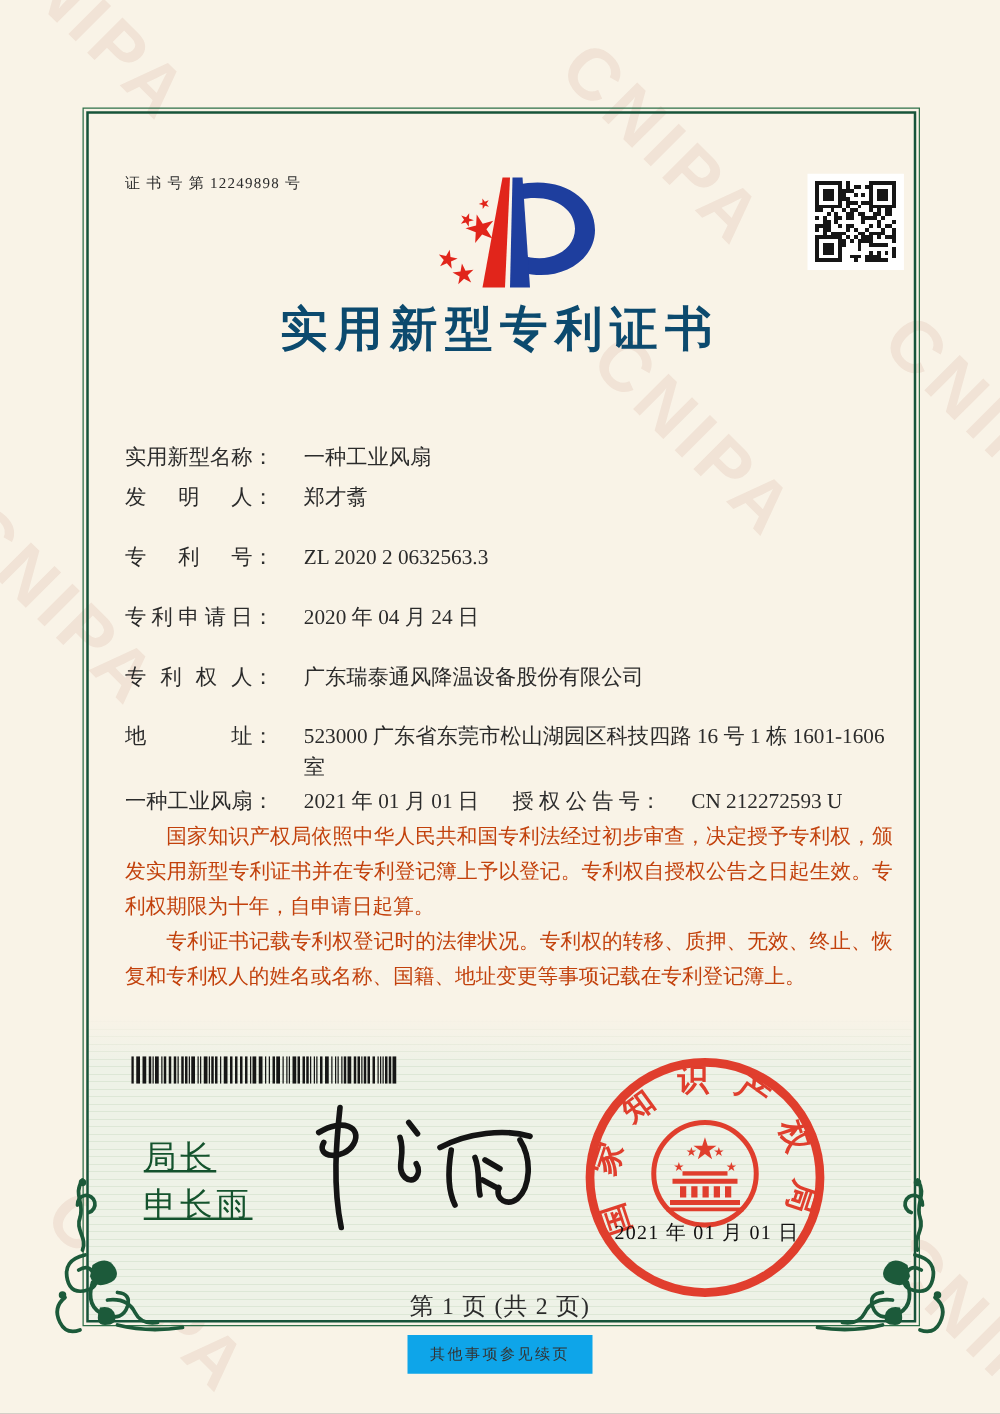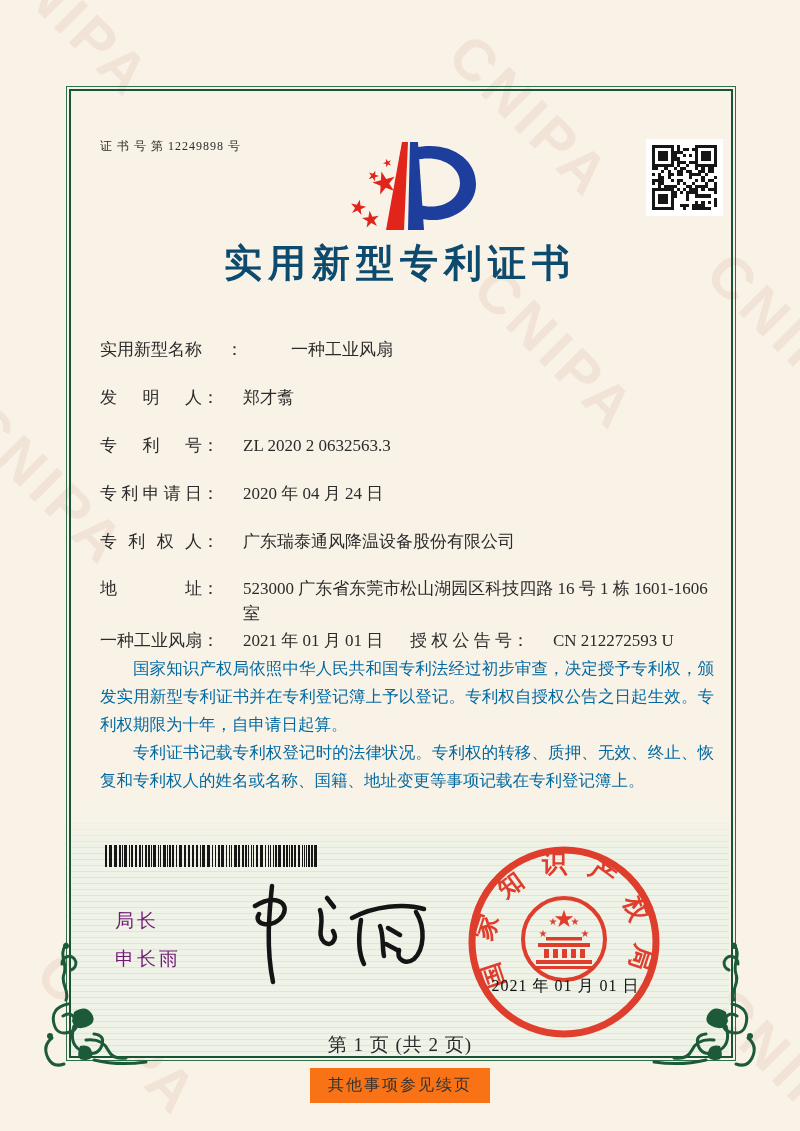--- a/index.html
+++ b/index.html
@@ -39,35 +39,35 @@
   .title {
     position:absolute; left:0; top:238px; width:100%; z-index:3;
     text-align:center; font-size:38px; font-weight:bold; letter-spacing:6px; color:#0c4a6e;
   }
   .fields { position:absolute; left:100px; top:0; width:620px; z-index:3; font-size:17px; }
   .frow { position:absolute; display:flex; align-items:flex-start; width:620px; line-height:25px; }
   .f-label { display:inline-block; width:102px; text-align:justify; text-align-last:justify; flex:0 0 102px; }
   .f-value { margin-left:24px; }
   .addr .f-value { width:515px; word-break:break-all; }
   .grant-no-group { position:absolute; left:310px; top:0; display:flex; }
-  .paras { position:absolute; left:100px; top:655px; width:614px; z-index:3; font-size:16.5px; line-height:28px; text-align:justify; color:#0369a1; }
+  .paras { position:absolute; left:100px; top:655px; width:614px; z-index:3; font-size:16.5px; line-height:28px; text-align:justify; color:#c2410c; }
   .paras p { text-indent:2em; }
   .barcode { position:absolute; left:105px; top:845px; width:215px; height:22px; z-index:3; }
-  .signer { position:absolute; left:115px; z-index:3; font-family:"Liberation Sans","DejaVu Sans",sans-serif; font-size:19px; letter-spacing:3px; color:#701a75; }
+  .signer { position:absolute; left:115px; z-index:3; font-family:"Liberation Sans","DejaVu Sans",sans-serif; font-size:26px; letter-spacing:3px; color:#14532d;text-decoration:underline; }
   .signer-title { top:908px; }
   .signer-name { top:946px; }
   .signature { position:absolute; left:228px; top:876px; width:215px; height:118px; z-index:3; }
   .seal { position:absolute; left:460px; top:843px; width:208px; height:200px; z-index:4; }
   .seal-date {
     position:absolute; left:468px; top:976px; width:195px; z-index:5;
     text-align:center; font-size:16px; letter-spacing:1px; color:#111; white-space:nowrap;
   }
   .page-num { position:absolute; left:0; top:1032px; width:100%; z-index:3; text-align:center; font-size:19px; letter-spacing:1px; }
   .note-wrap { position:absolute; left:0; top:1068px; width:100%; z-index:3; text-align:center; }
-  .note { display:inline-block; background:#f97316; padding:7px 18px; font-size:16px; letter-spacing:2px; color:#333; }
+  .note { display:inline-block; background:#0ea5e9; padding:7px 18px; font-size:12px; letter-spacing:2px; color:#333; }
   .flourish { position:absolute; width:128px; height:148px; z-index:5; }
   .flourish-left { left:22px; top:942px; }
   .flourish-right { left:650px; top:942px; transform:scaleX(-1); }
 </style>
 </head>
 <body>
 
 <div class="page">
 
   <span class="wm" style="left:-30px;top:-18px;">CNIPA</span>
@@ -240,21 +240,21 @@
     <text x="56" y="70" font-size="30" fill="#e1251b" transform="rotate(-15 56 70)">★</text>
     <text x="30" y="86" font-size="20" fill="#e1251b" transform="rotate(12 30 86)">★</text>
     <text x="44" y="102" font-size="22" fill="#e1251b" transform="rotate(-8 44 102)">★</text>
     <text x="48" y="52" font-size="14" fill="#e1251b" transform="rotate(20 48 52)">★</text>
     <text x="66" y="42" font-size="11" fill="#e1251b" transform="rotate(-20 66 42)">★</text>
   </svg>
 
   <div class="title">实用新型专利证书</div>
 
   <div class="fields">
-    <div class="frow" style="top:337px;gap:24px;">
+    <div class="frow" style="top:353px;">
       <span class="f-label">实用新型名称</span>
         <span>：</span>
       <span class="f-value">一种工业风扇</span>
     </div>
     <div class="frow" style="top:385px;">
       <span class="f-label">发明人</span>
         <span>：</span>
       <span class="f-value">郑才翥</span>
     </div>
     <div class="frow" style="top:433px;">

